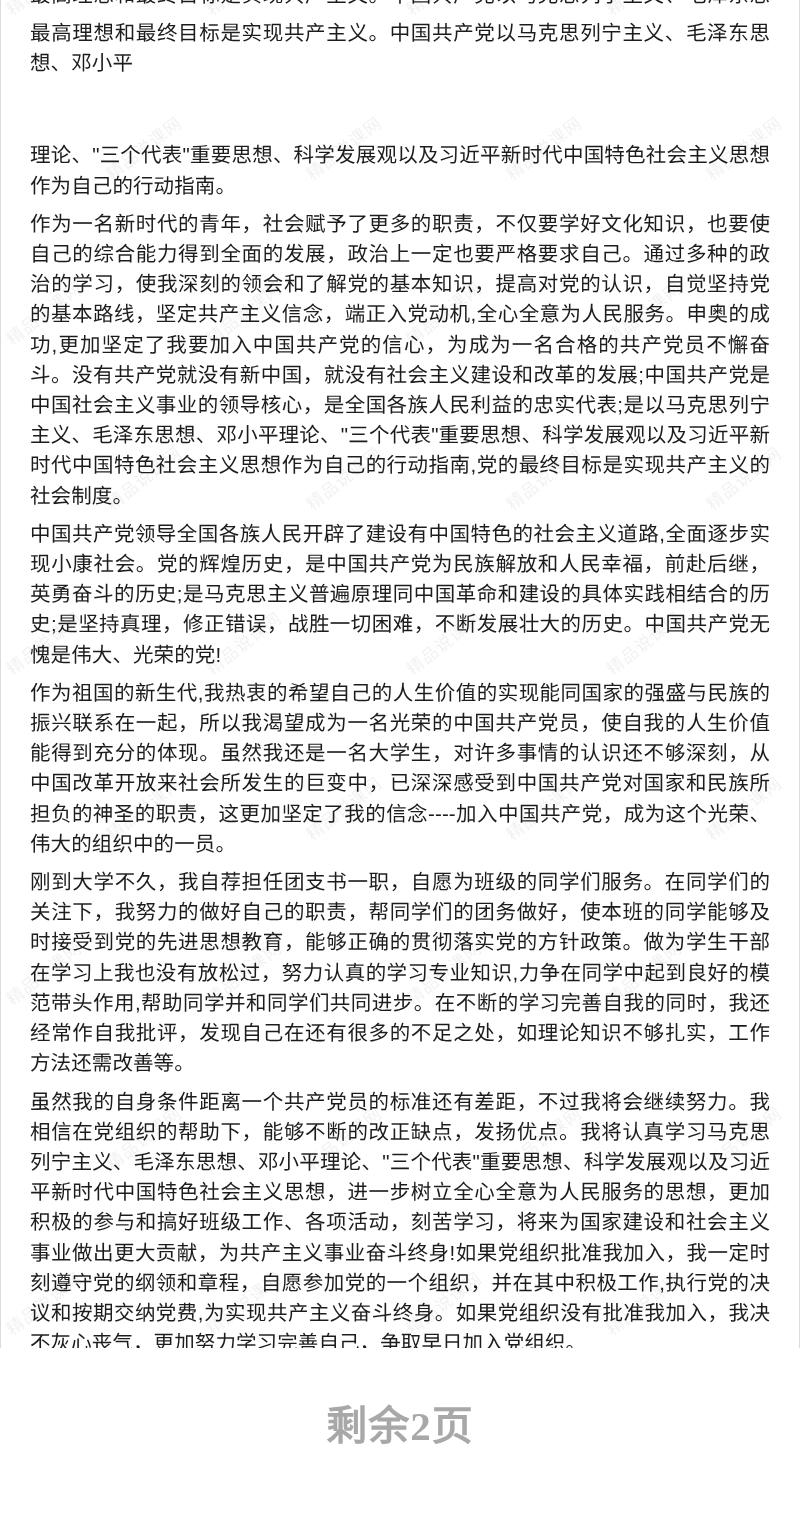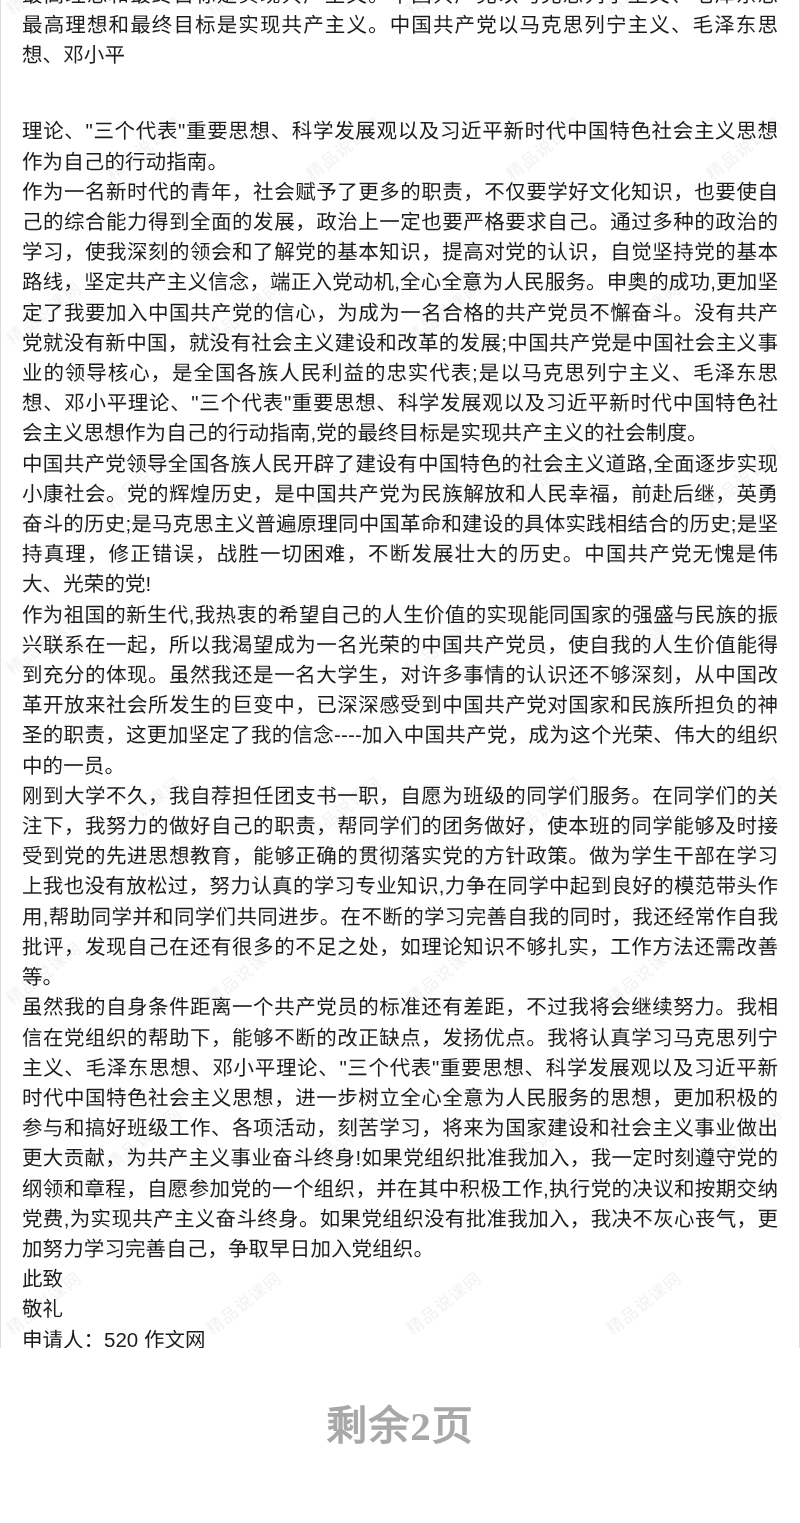--- a/index.html
+++ b/index.html
@@ -59,21 +59,21 @@
     box-sizing: border-box;
   }
 
   .doc-line,
   .doc-para {
     font-size: 20.5px;
     line-height: 30.2px;
     color: #1c1c1c;
     text-align: justify;
     text-justify: inter-character;
-    margin: 0;
+    margin: 8px;
     letter-spacing: 0.1px;
     word-break: break-all;
   }
 
   
   .clipped-top {
     height: 10px;
     overflow: hidden;
     margin-bottom: 0;
   }

